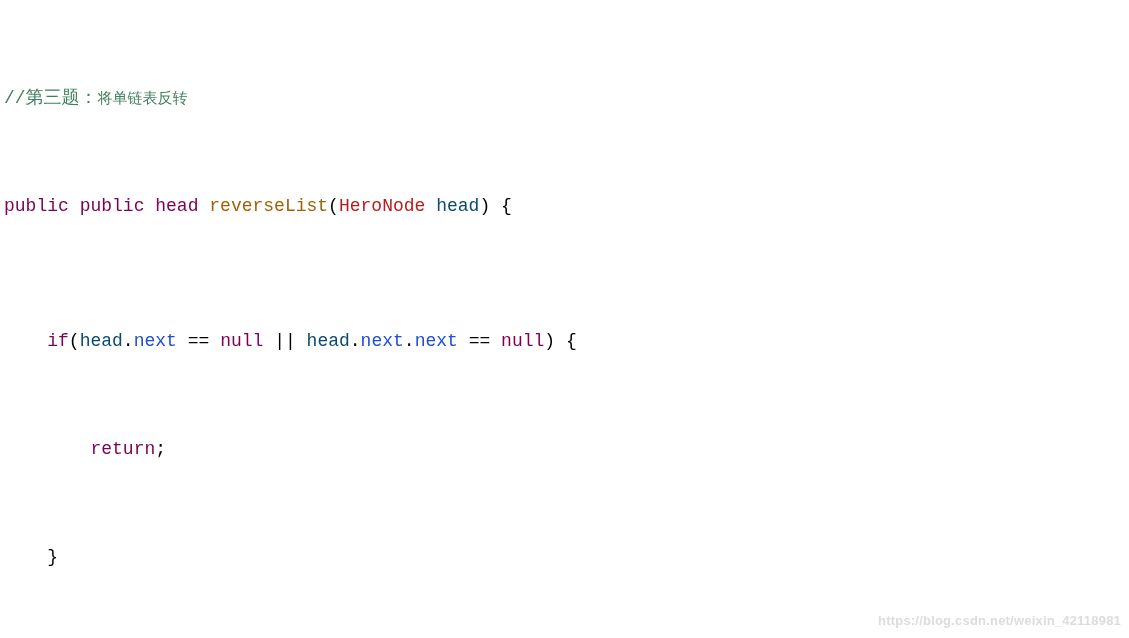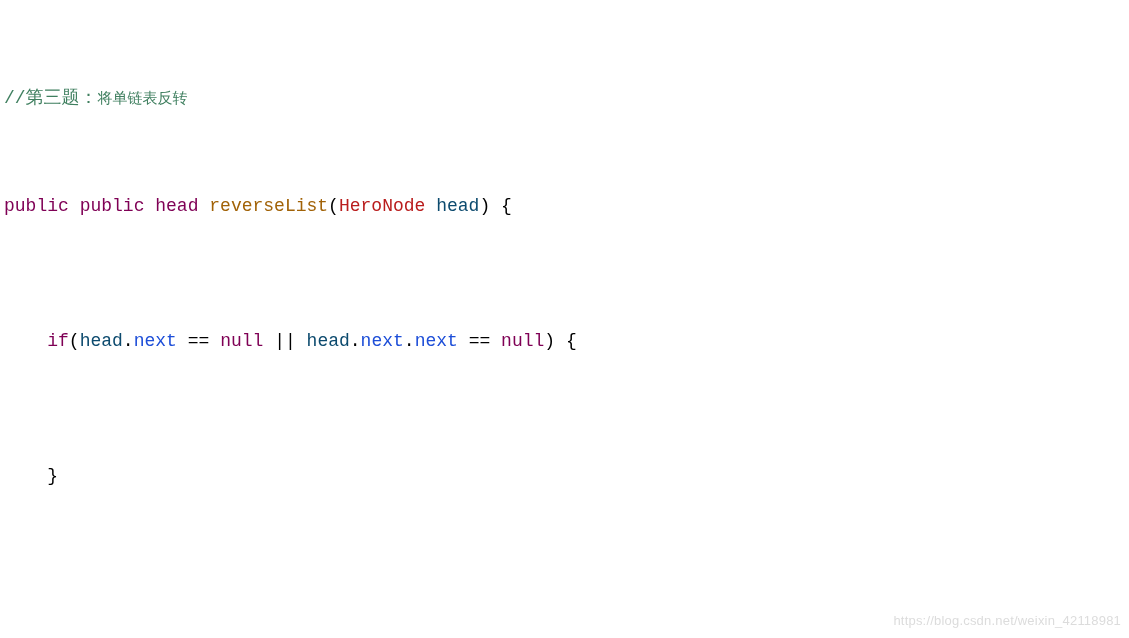--- a/index.html
+++ b/index.html
@@ -28,34 +28,36 @@
   .c-punct     { color: #000000; }
   .c-ident     { color: #0c4a6e; }
   .watermark {
     position: absolute;
     right: 8px;
     bottom: 4px;
     font-size: 13px;
     color: #dcdcdc;
     font-family: sans-serif;
     letter-spacing: 0.2px;
+    font-weight: bold;
   }
 </style>
 </head>
 <body>
 
 <div class="editor">
 
   <div class="line"><span class="c-comment">//第三题：</span><span class="c-comment-small">将单链表反转</span></div>
 
   <div class="line"><span class="c-keyword">public</span> <span class="c-keyword">public</span> <span class="c-keyword">head</span> <span class="c-method">reverseList</span><span class="c-punct">(</span><span class="c-type">HeroNode</span> <span class="c-ident">head</span><span class="c-punct">) {</span></div>
 
 
   <div class="line">    <span class="c-keyword">if</span><span class="c-punct">(</span><span class="c-ident">head</span><span class="c-punct">.</span><span class="c-field">next</span> <span class="c-punct">==</span> <span class="c-keyword">null</span> <span class="c-punct">||</span> <span class="c-ident">head</span><span class="c-punct">.</span><span class="c-field">next</span><span class="c-punct">.</span><span class="c-field">next</span> <span class="c-punct">==</span> <span class="c-keyword">null</span><span class="c-punct">) {</span></div>
 
+  <div class="line">        <span class="c-keyword">return</span><span class="c-punct">;</span></div>
 
   <div class="line">    <span class="c-punct">}</span></div>
 
   
 
   
 
   
 
   

